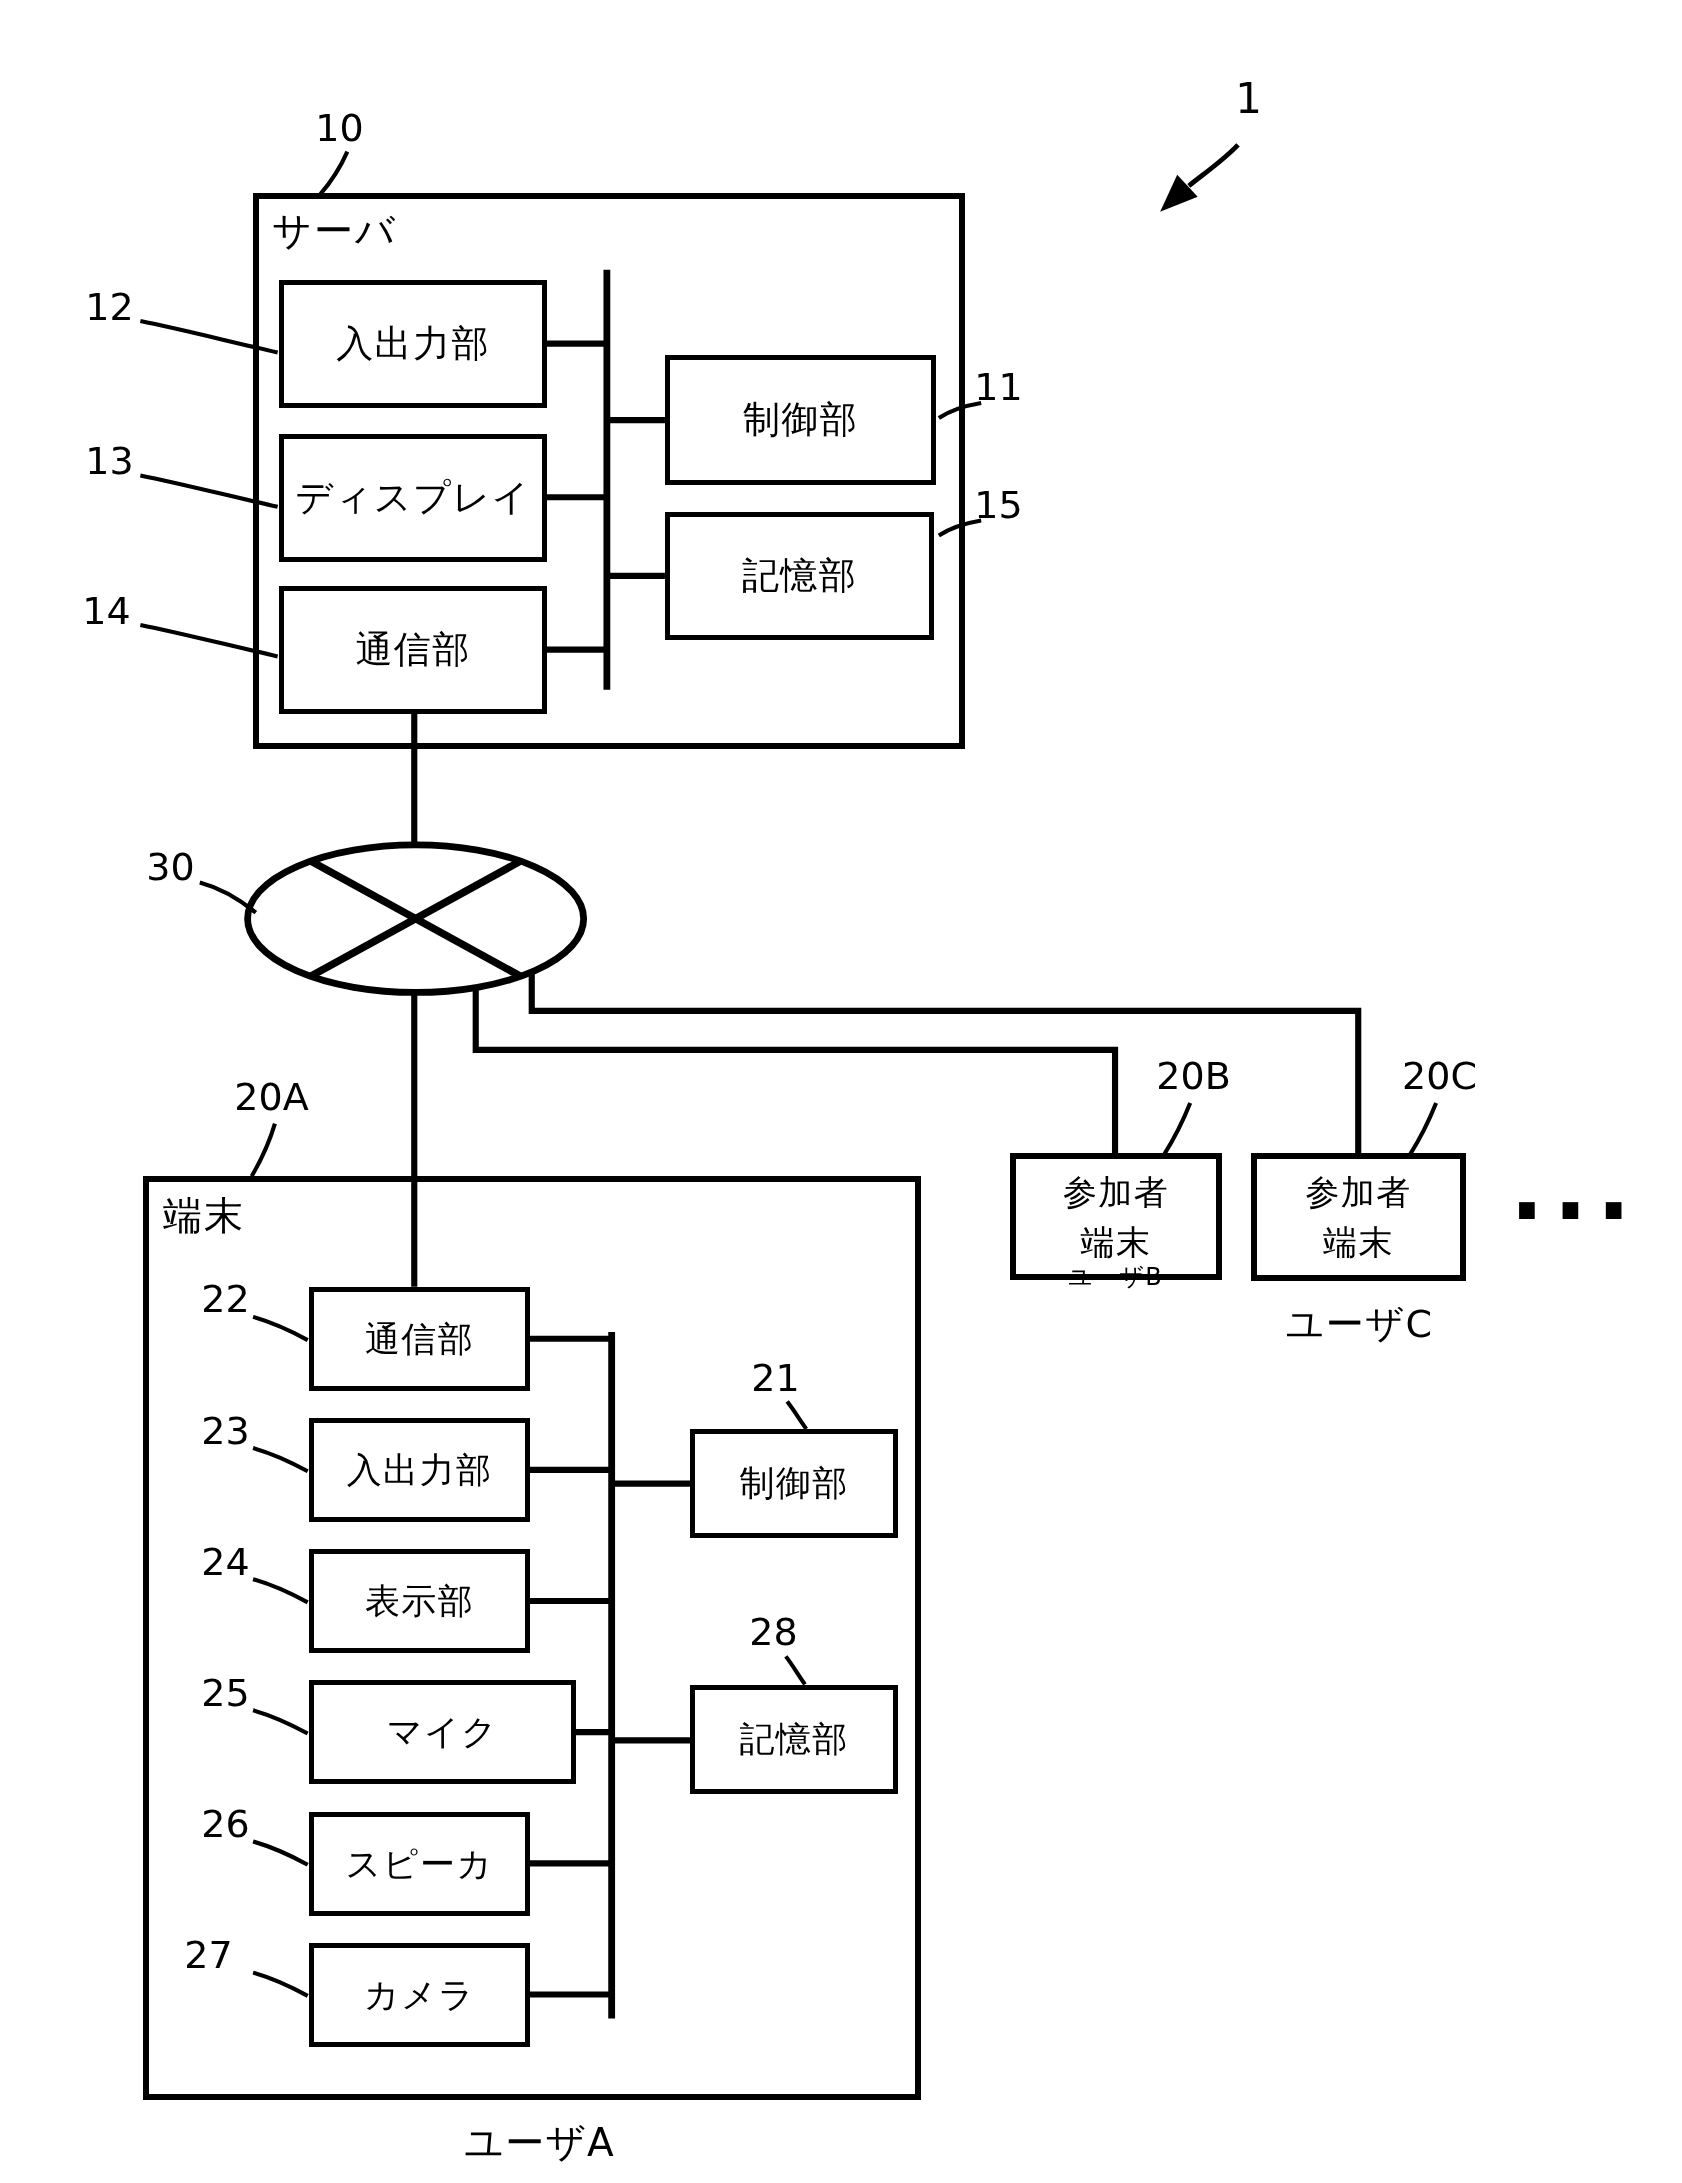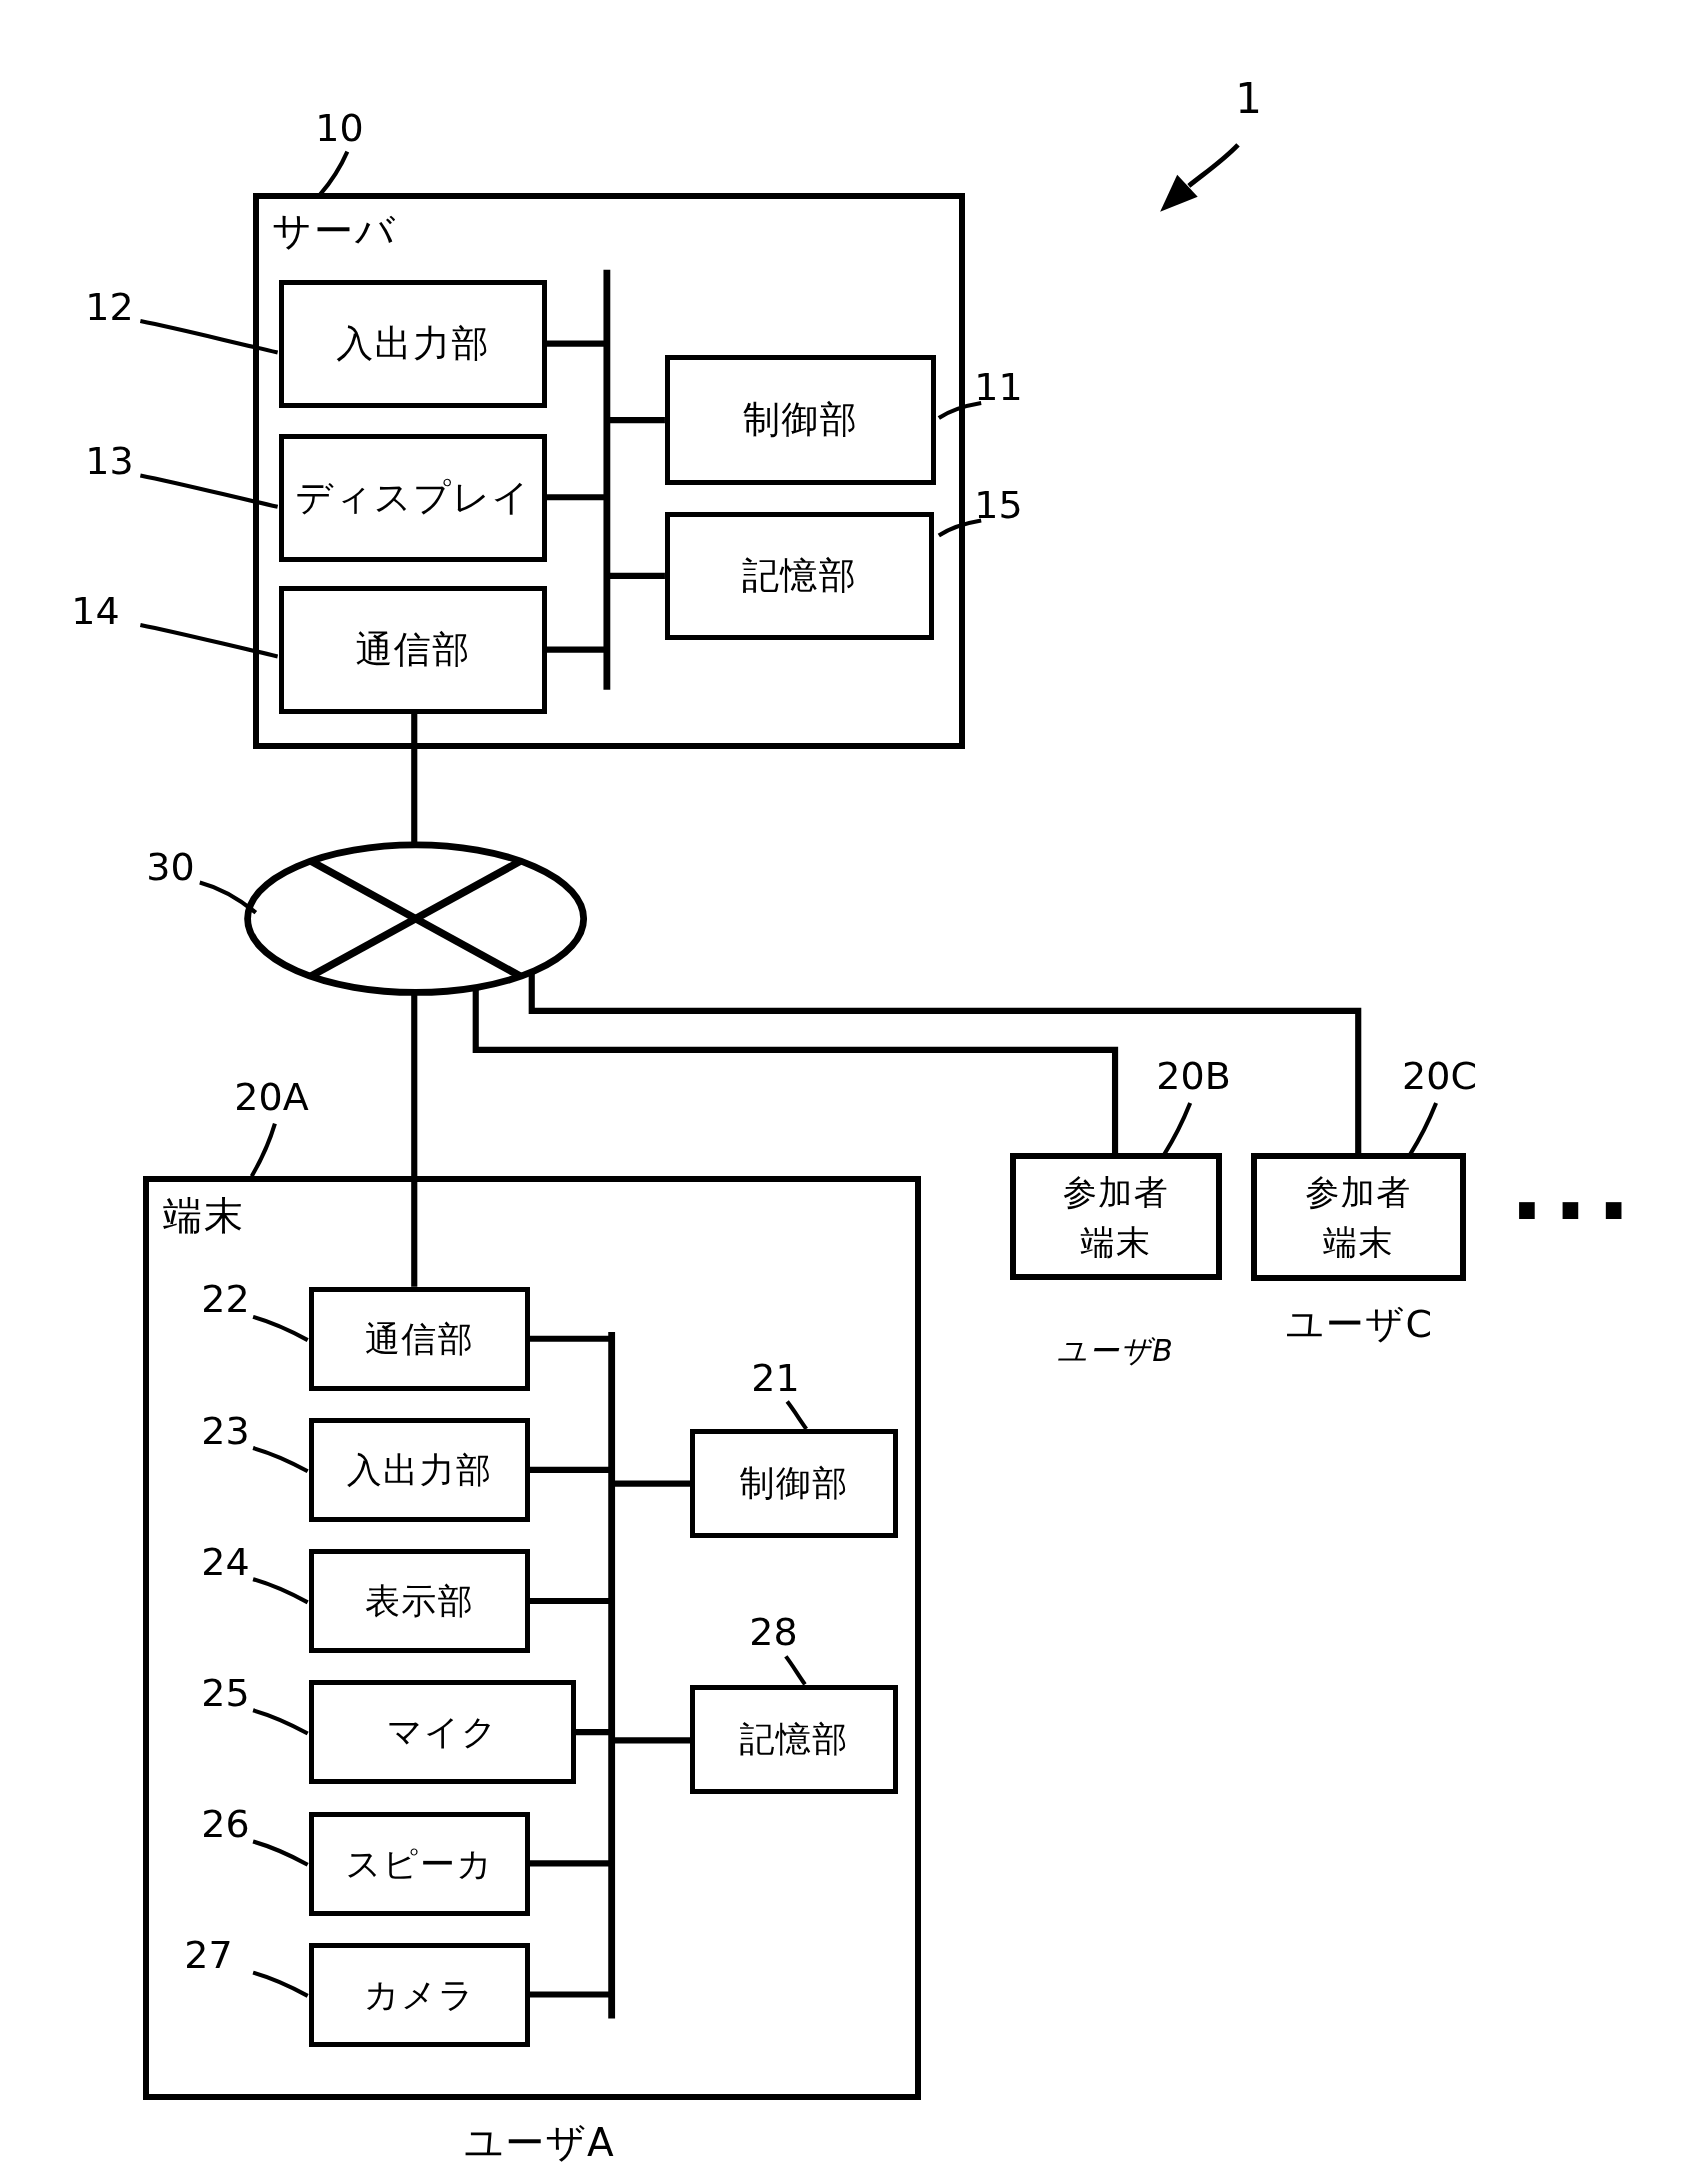--- a/index.html
+++ b/index.html
@@ -101,21 +101,21 @@
 
   <div class="inner-box" style="left:279px;top:280px;width:268px;height:128px;">入出力部</div>
   <div class="inner-box" style="left:279px;top:434px;width:268px;height:128px;">ディスプレイ</div>
   <div class="inner-box" style="left:279px;top:586px;width:268px;height:128px;">通信部</div>
   <div class="inner-box" style="left:665px;top:355px;width:271px;height:130px;">制御部</div>
   <div class="inner-box" style="left:665px;top:512px;width:269px;height:128px;">記憶部</div>
 
   <div class="ref-label" style="left:285px;top:106px;">10</div>
   <div class="ref-label" style="left:55px;top:285px;">12</div>
   <div class="ref-label" style="left:55px;top:439px;">13</div>
-  <div class="ref-label" style="left:41px;top:589px;text-align:center;">14</div>
+  <div class="ref-label" style="left:52px;top:589px;text-align:center;">14</div>
   <div class="ref-label" style="left:944px;top:365px;">11</div>
   <div class="ref-label" style="left:944px;top:483px;">15</div>
 
   <div class="ref-label" style="left:1194px;top:74px;font-size:42px;">1</div>
 
   <div class="ref-label" style="left:116px;top:845px;">30</div>
 
   <div class="outer-box" style="left:143px;top:1176px;width:778px;height:924px;"></div>
   <div class="group-title" style="left:163px;top:1189px;">端末</div>
 
@@ -145,19 +145,19 @@
     <div>端末</div>
   </div>
   <div class="inner-box thickbox two-line" style="left:1251px;top:1153px;width:215px;height:128px;">
     <div>参加者</div>
     <div>端末</div>
   </div>
 
   <div class="ref-label" style="left:1139px;top:1054px;">20B</div>
   <div class="ref-label" style="left:1385px;top:1054px;">20C</div>
 
-  <div class="user-label" style="left:979px;top:1331px;font-size:30px;font-style:italic;">ユーザB</div>
+  <div class="user-label" style="left:979px;top:1261px;font-size:24px;">ユーザB</div>
   <div class="user-label" style="left:1223px;top:1299px;font-size:38px;">ユーザC</div>
 
   <div class="dots" style="left:1510px;top:1154px;">...</div>
 
 </div>
 
 
 </body></html>

